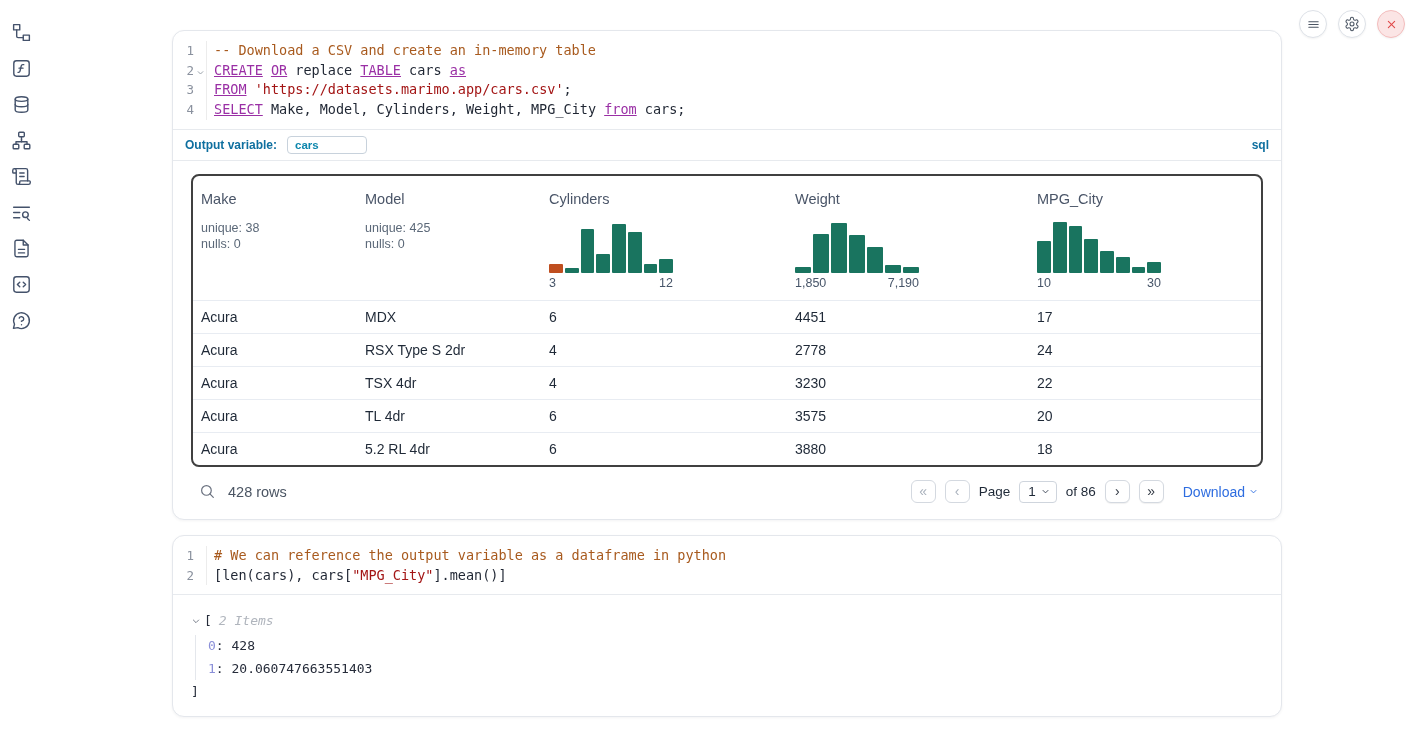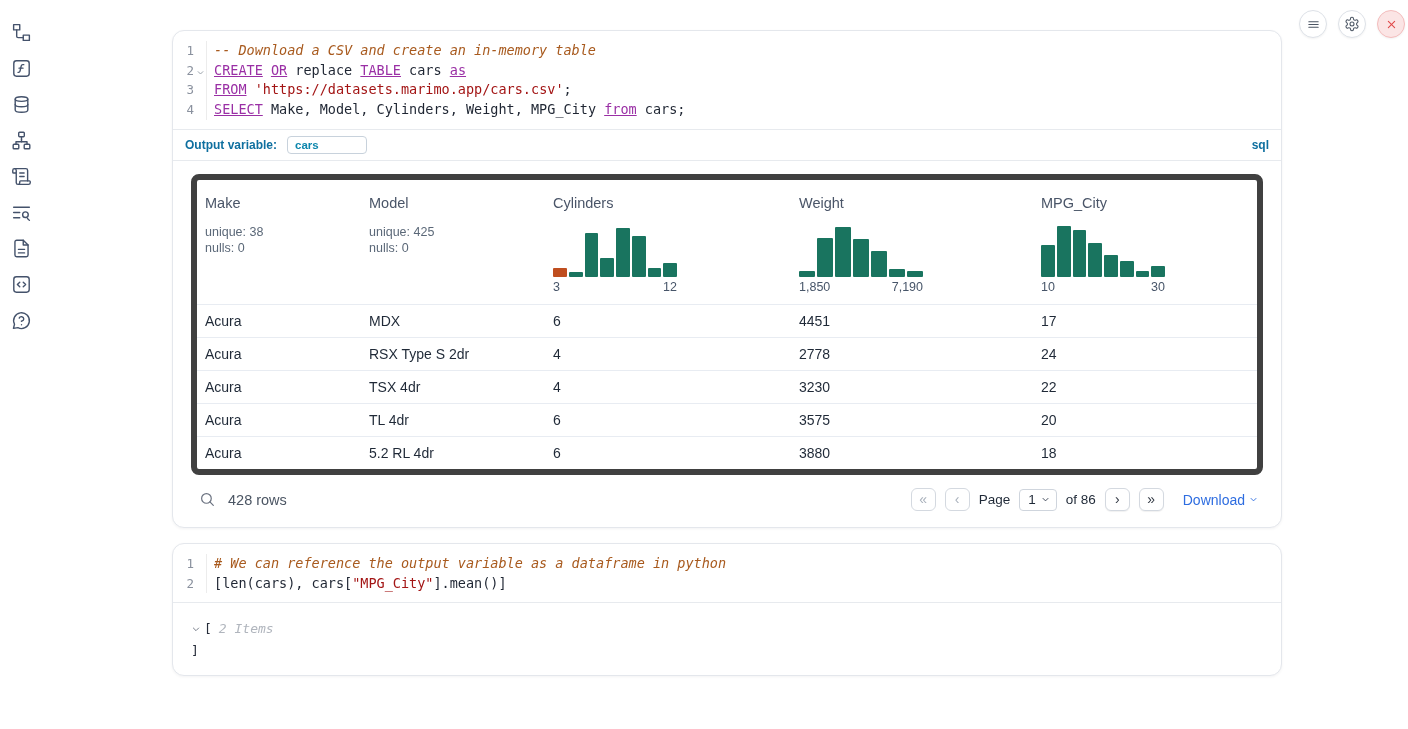--- a/index.html
+++ b/index.html
@@ -28,34 +28,34 @@
           box-shadow:0 1px 3px rgba(16,24,40,.05); overflow:hidden; }
   .cell + .cell { margin-top:15px; }
 
   
   .code-area { padding:10px 0 9px 0; }
   .code-line { display:flex; line-height:19.7px; font-family:"DejaVu Sans Mono", monospace; font-size:13.5px; }
   .gutter { width:33px; flex:none; text-align:right; padding-right:12px; color:#8a919e;
             font-size:12.5px; position:relative; line-height:19.7px; }
   .gutter .fold { position:absolute; right:1px; top:7px; display:inline-flex; cursor:pointer; }
   .code-text { flex:1; border-left:1px solid #ececec; padding-left:7px; white-space:pre; }
-  .tk-com { color:#a85a1e;font-style:italic; } .tk-kw { color:#9a2fa5;text-decoration:underline; } .tk-str { color:#a31515; } .tk-txt { color:#1f2633; }
+  .tk-com { color:#a85a1e; } .tk-kw { color:#9a2fa5;text-decoration:underline; } .tk-str { color:#a31515; } .tk-txt { color:#1f2633; }
 
   
   .outvar-row { display:flex; align-items:center; gap:10px; border-top:1px solid #e7eaee;
                 border-bottom:1px solid #e7eaee; padding:6px 12px; }
   .outvar-label { font-size:12px; font-weight:bold; color:#0e6f9f; }
   .outvar-input { width:80px; height:18px; border:1px solid #c8d2dc; border-radius:4px;
                   font-family:"Liberation Sans", sans-serif; font-size:11.5px; font-weight:bold;
                   color:#0e87ad; padding:0 7px; outline:none; }
   .lang-badge { margin-left:auto; font-size:12px; font-weight:bold; color:#0e6f9f; }
 
   
   .output-area { padding:13px 18px 12px 18px; }
-  .datatable { border:6px solid #404040; border-radius:8px; overflow:hidden; }
+  .datatable { border:2px solid #404040; border-radius:8px; overflow:hidden; }
   .thead, .tr { display:grid; grid-template-columns:164px 184px 246px 242px 1fr; }
   .th { padding:14px 0 10px 8px; }
   .col-name { font-size:14.5px; color:#4a5568; cursor:pointer; display:inline-block; }
   .stats { margin-top:12px; font-size:12.5px; color:#5b6878; line-height:16.5px; }
   .hist { margin-top:13px; width:124px; }
   .hist-bars { display:flex; align-items:flex-end; gap:2px; height:52px; }
   .bar { flex:1; border-radius:1px; }
   .hist-labels { display:flex; justify-content:space-between; font-size:12.5px; color:#475569; margin-top:3px; }
   .tr { border-top:1px solid #e8ecf2; height:33px; align-items:center; }
   .td { padding-left:8px; font-size:14px; color:#1f2937; white-space:nowrap; overflow:hidden; }
@@ -373,17 +373,21 @@
       </div>
 
     <div class="tree">
       <div class="tree-head">
         <svg viewBox="0 0 24 24" width="10" height="10">
             <path d="M5 9l7 7 7-7"></path>
           </svg>
         <span>[</span>
         <span class="tree-items-label">2 Items</span>
       </div>
+      <div class="tree-items" id="tree-items">
+          <div class="tree-entry"><span class="tree-key">0</span><span>: 428</span></div>
+          <div class="tree-entry"><span class="tree-key">1</span><span>: 20.060747663551403</span></div>
+        </div>
       <div class="tree-close">]</div>
     </div>
   </section>
 
 </main>
 
 </body></html>

